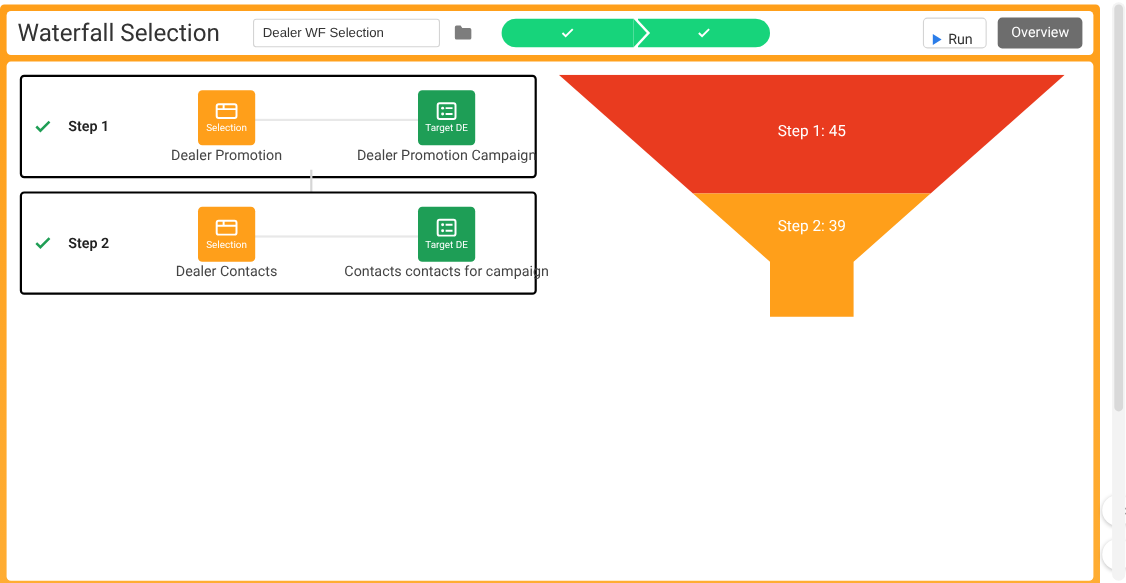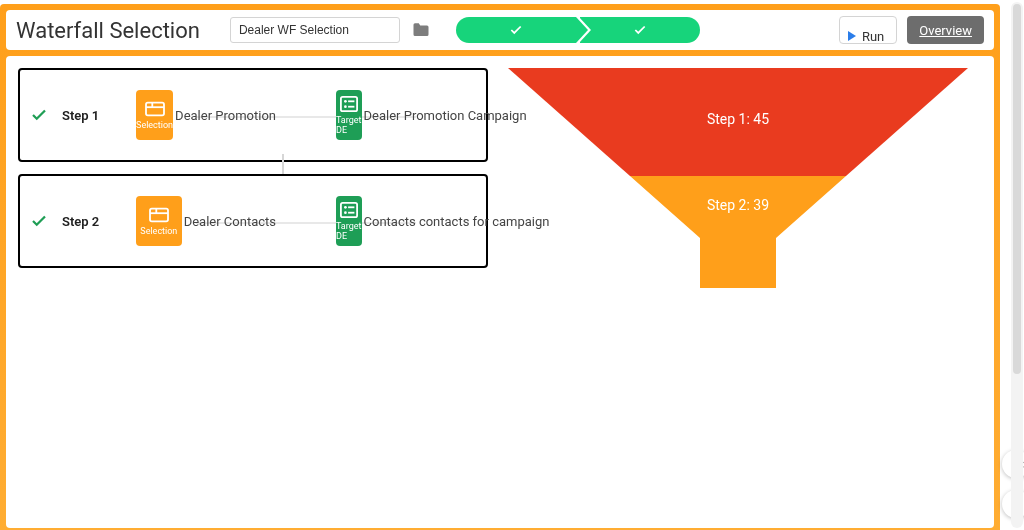--- a/index.html
+++ b/index.html
@@ -125,21 +125,20 @@
   .overview-btn {
     height: 28px;
     border-radius: 4px;
     background: #6d6d6d;
     color: #fff;
     padding: 0 12px;
     display: flex;
     align-items: center;
     font-size: 13px;
     cursor: pointer;
-    text-decoration: underline;
   }
 
   
   .content {
     background: #fff;
     border-radius: 4px;
     margin-top: 6px;
     height: calc(100% - 46px);
     padding: 12px;
     display: flex;
@@ -189,20 +188,21 @@
     content:"";
     position: absolute;
     top: 26px;
     left: 60px;
     right: 60px;
     height: 2px;
     background: #e8e8e8;
   }
   .node {
     display: flex;
+    flex-direction: column;
     align-items: center;
     gap: 2px;
     width: 140px;
     position: relative;
     z-index: 1;
   }
   .node-box {
     width: 52px; height: 50px;
     border-radius: 4px;
     display: flex;

